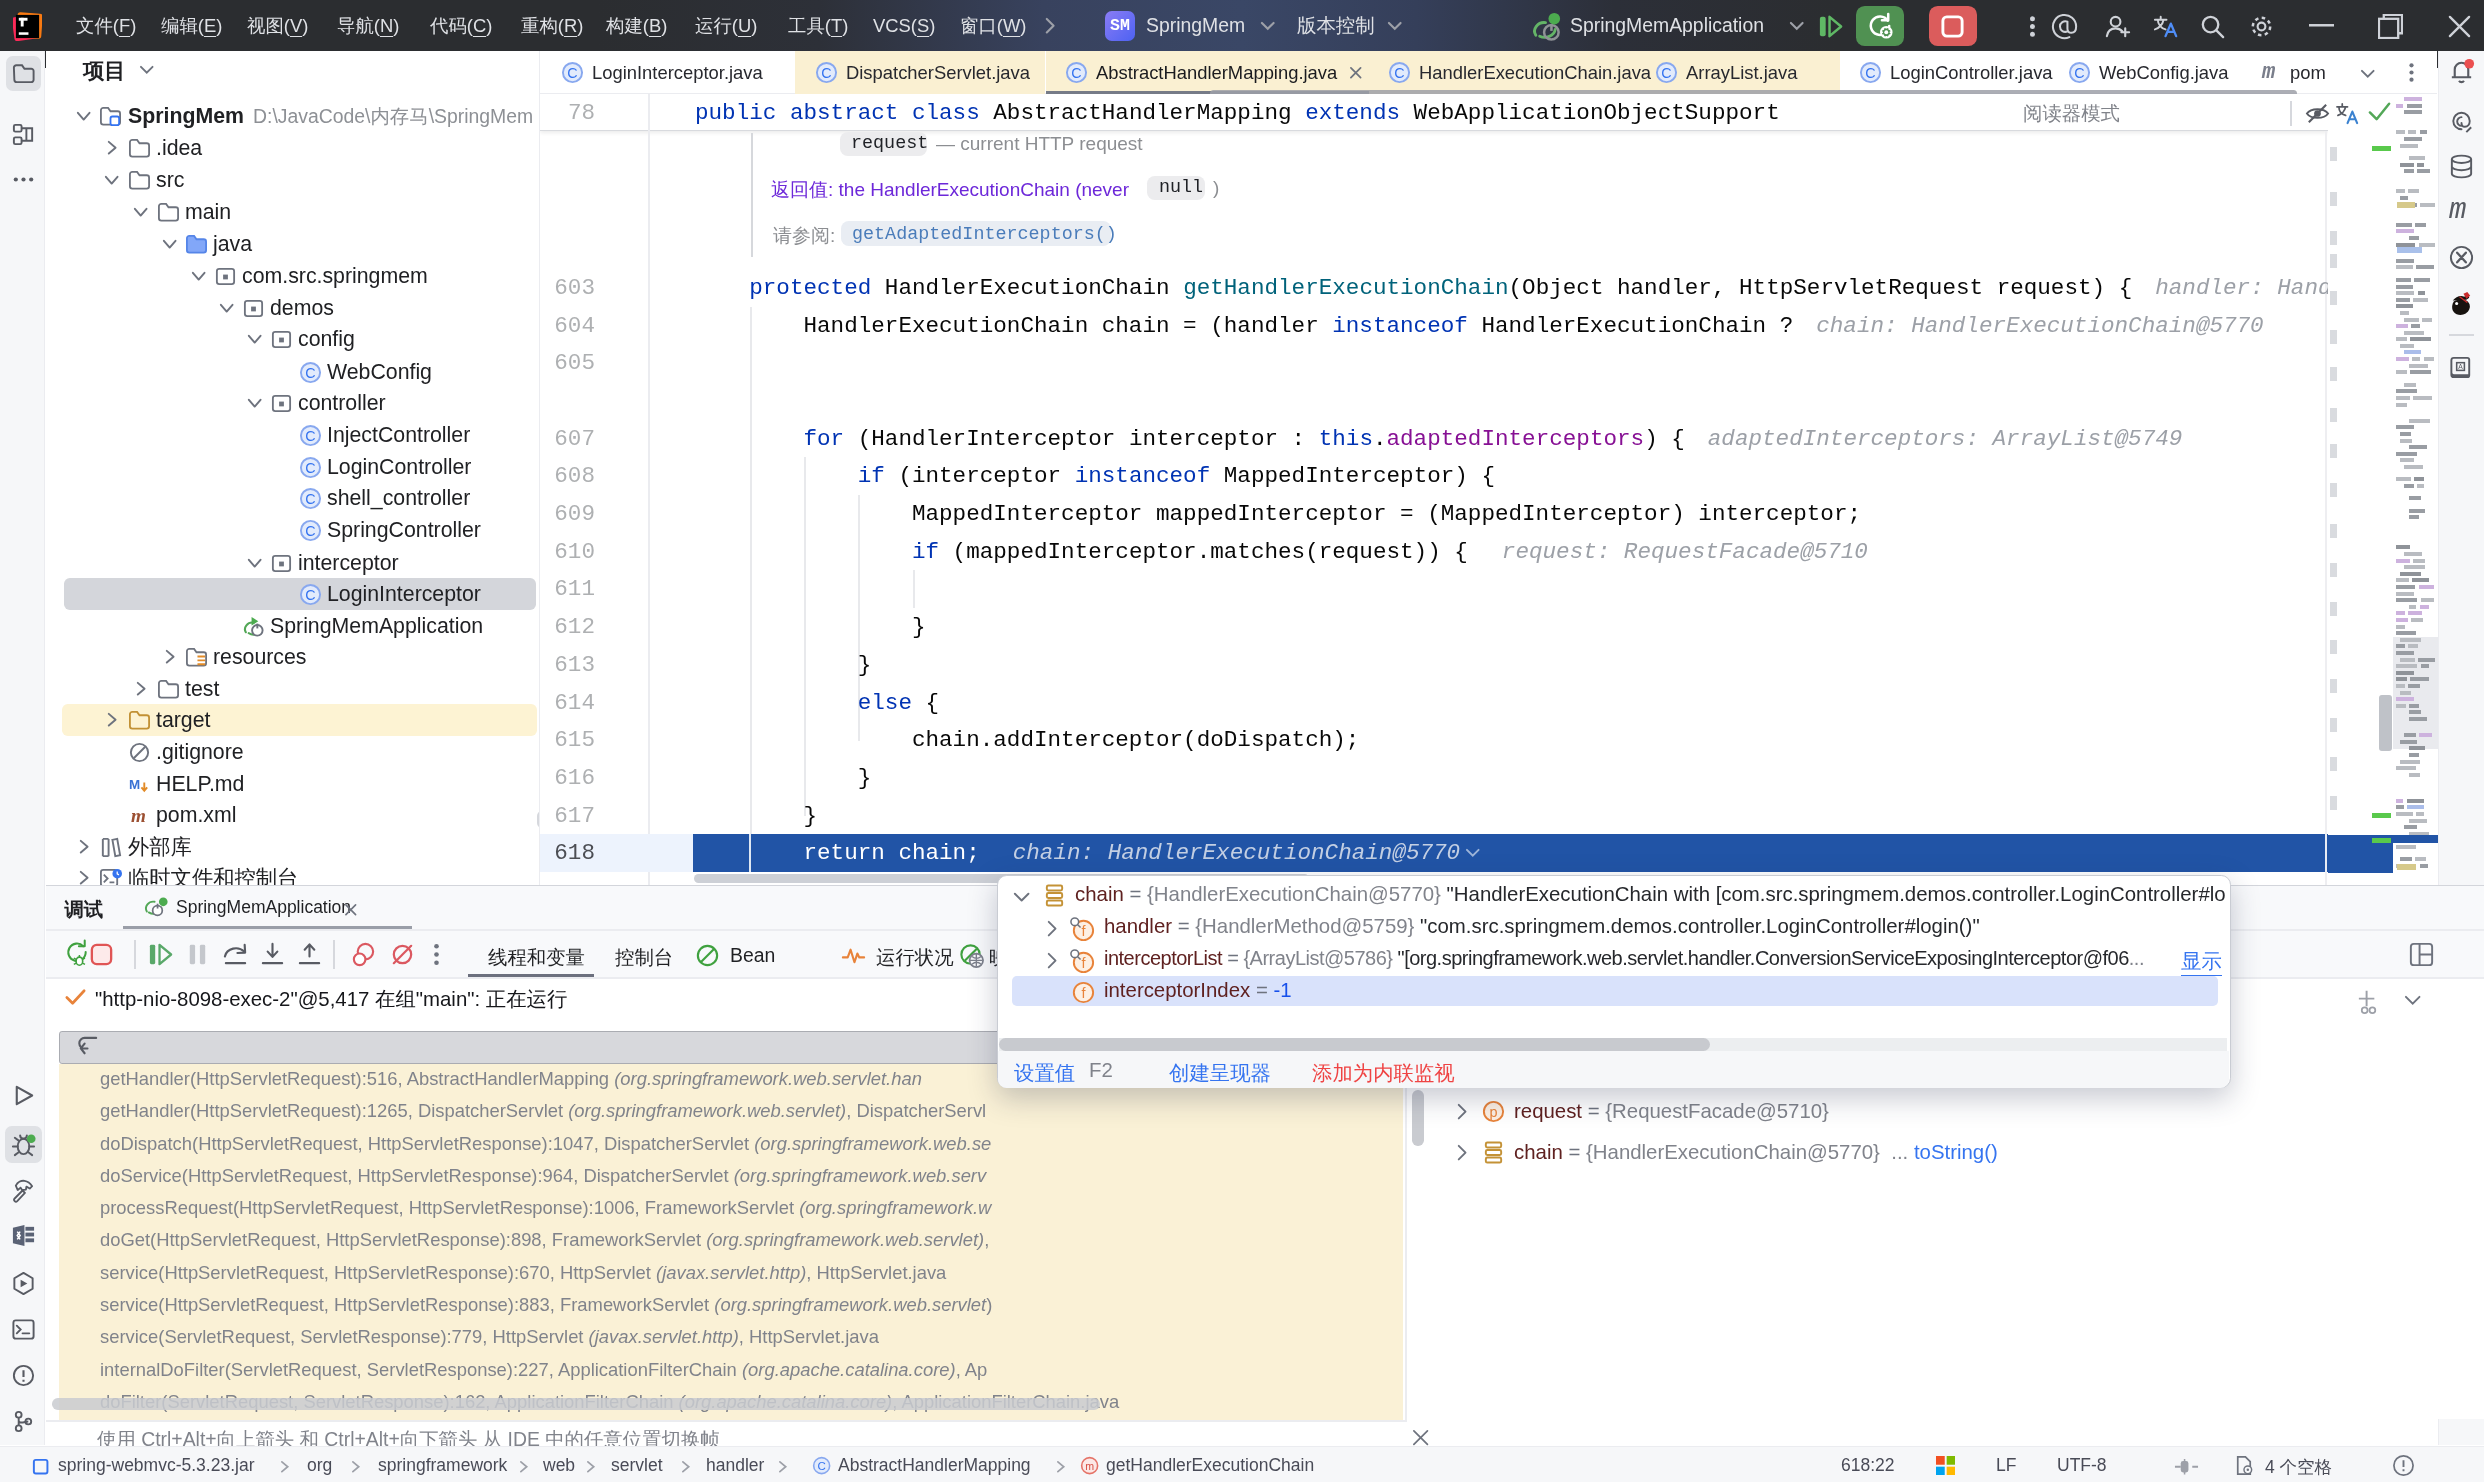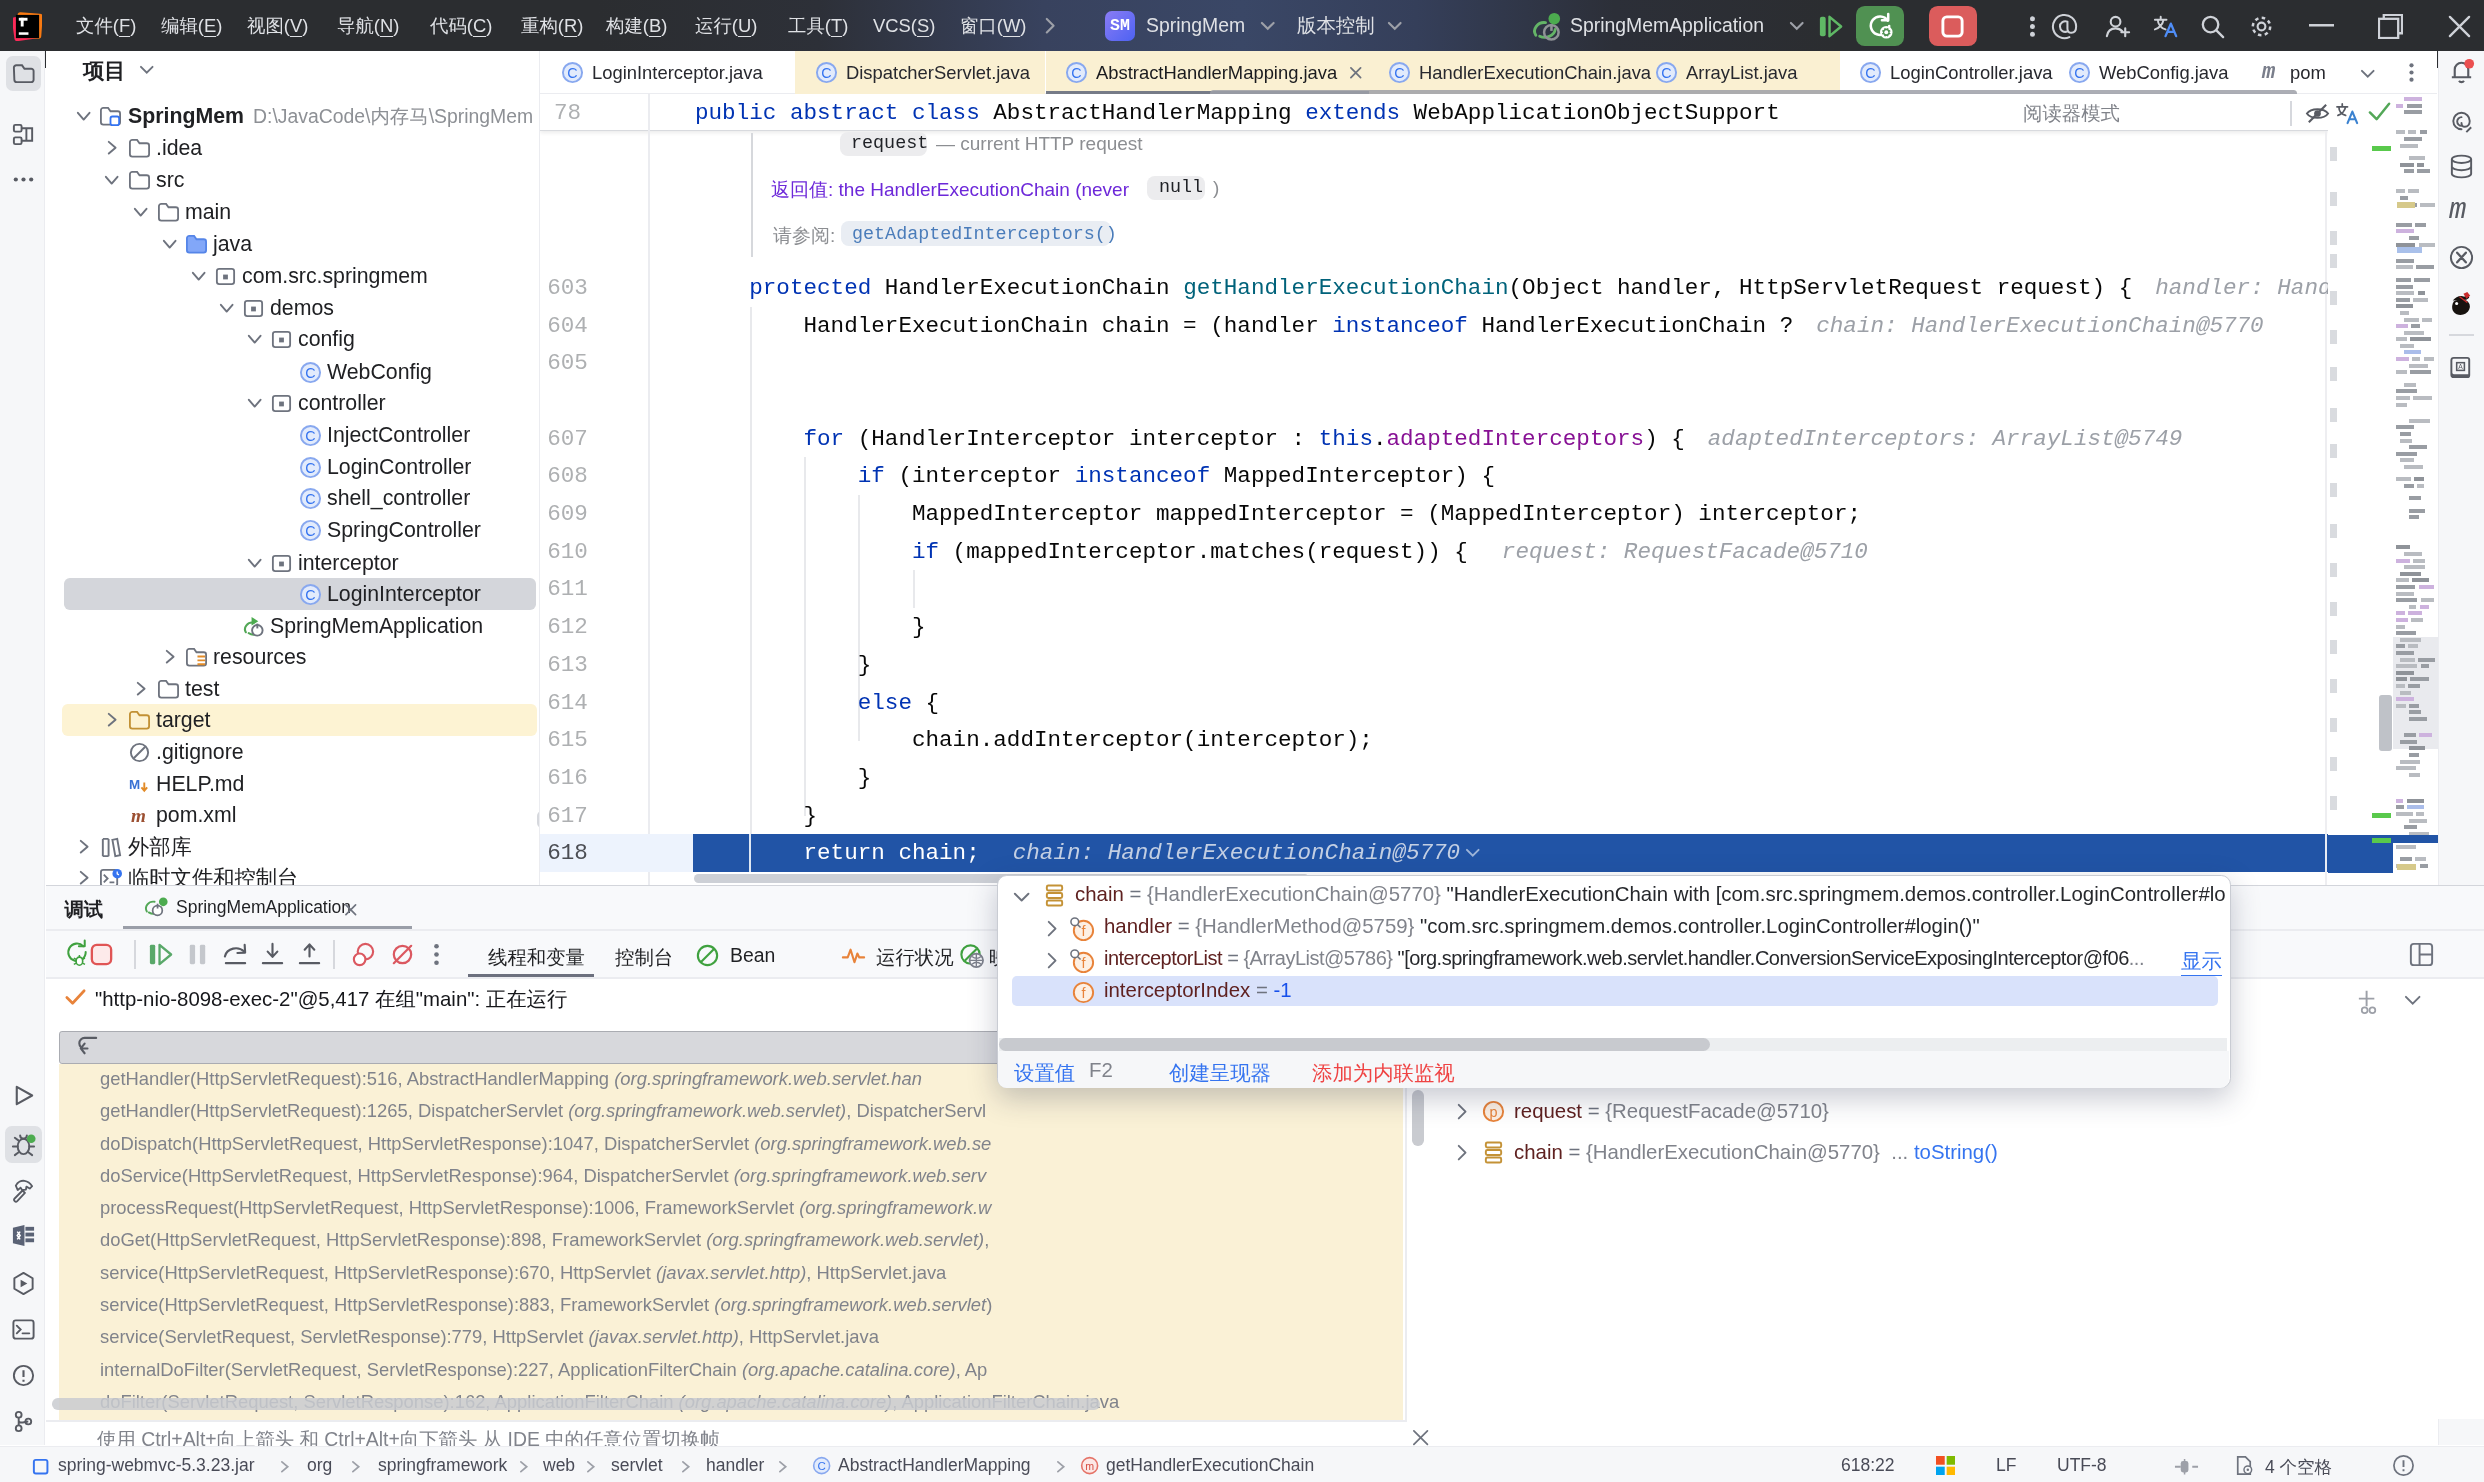--- a/index.html
+++ b/index.html
@@ -17,21 +17,21 @@
   .trow { position:absolute; left:0; width:494px; height:32px; font-size:21.3px; color:#202124; white-space:nowrap; }
   .trow .lbl { position:absolute; top:0; line-height:32px; }
   
   #tabs { position:absolute; left:540px; top:51px; width:1897px; height:43px; background:#ffffff; border-bottom:1px solid #ebecf0;}
   .tab { position:absolute; top:0; height:43px; font-size:18.4px; color:#27282e; line-height:43px; white-space:nowrap;}
   .tab.lib { background:#faf0d2; }
   
   #editor { position:absolute; left:540px; top:94px; width:1788px; height:791px; background:#fff; overflow:hidden; }
   .mono { font-family:"Liberation Mono", monospace; }
   .cl { position:absolute; left:155px; font-size:22.6px; line-height:38px; height:38px; white-space:pre; font-family:"Liberation Mono",monospace; color:#080808; }
-  .ln { position:absolute; width:55px; text-align:center; font-size:22.6px; line-height:38px; height:38px; color:#aeb0b2; font-family:"Liberation Mono",monospace;}
+  .ln { position:absolute; width:55px; text-align:right; font-size:22.6px; line-height:38px; height:38px; color:#aeb0b2; font-family:"Liberation Mono",monospace;}
   .kw { color:#0033b3; }
   .mtd { color:#00627a; }
   .fld { color:#871094; }
   .hint { color:#9ca0a7; font-style:italic; }
   
   #debug { position:absolute; left:46px; top:885px; width:2439px; height:534px; background:#fff; border-top:1.5px solid #d3d5db;}
   #debug .band { position:absolute; left:0; top:0; width:2439px; height:91px; background:#f8f9fb; }
   
   #status { position:absolute; left:0; top:1446px; width:2484px; height:37px; background:#f6f7f9; border-top:1.5px solid #ebecf0; font-size:23px; color:#494b57;}
 </style></head>
@@ -745,21 +745,21 @@
 <div class="ln" style="top:439px">610</div>
 <div class="cl" style="top:439px">                <span class="kw">if</span> (mappedInterceptor.matches(request)) {<span class="hint" style="margin-left:34px">request: RequestFacade@5710</span></div>
 <div class="ln" style="top:476px">611</div>
 <div class="ln" style="top:514px">612</div>
 <div class="cl" style="top:514px">                }</div>
 <div class="ln" style="top:552px">613</div>
 <div class="cl" style="top:552px">            }</div>
 <div class="ln" style="top:590px">614</div>
 <div class="cl" style="top:590px">            <span class="kw">else</span> {</div>
 <div class="ln" style="top:627px">615</div>
-<div class="cl" style="top:627px">                chain.addInterceptor(interceptor);</div>
+<div class="cl" style="top:627px">                chain.addInterceptor(doDispatch);</div>
 <div class="ln" style="top:665px">616</div>
 <div class="cl" style="top:665px">            }</div>
 <div class="ln" style="top:703px">617</div>
 <div class="cl" style="top:703px">        }</div>
 <div class="ln" style="top:740px;color:#4c4e54;">618</div>
 <div class="cl" style="top:740px;color:#ffffff;">        return chain;<span style="color:#c3cfe3;font-style:italic;margin-left:33px">chain: HandlerExecutionChain@5770</span></div>
 <svg class="abs" style="left:924px;top:752px" width="17.5" height="13.6" viewBox="0 0 18 14">
       <path d="M3 4 l6 6 6-6" stroke="#9db4d8" stroke-width="2" fill="none" stroke-linecap="round"></path>
     </svg>
 <div class="abs" style="left:154px;top:780px;width:615px;height:8.7px;background:#cdd0d6;border-radius:4.9px;"></div>

